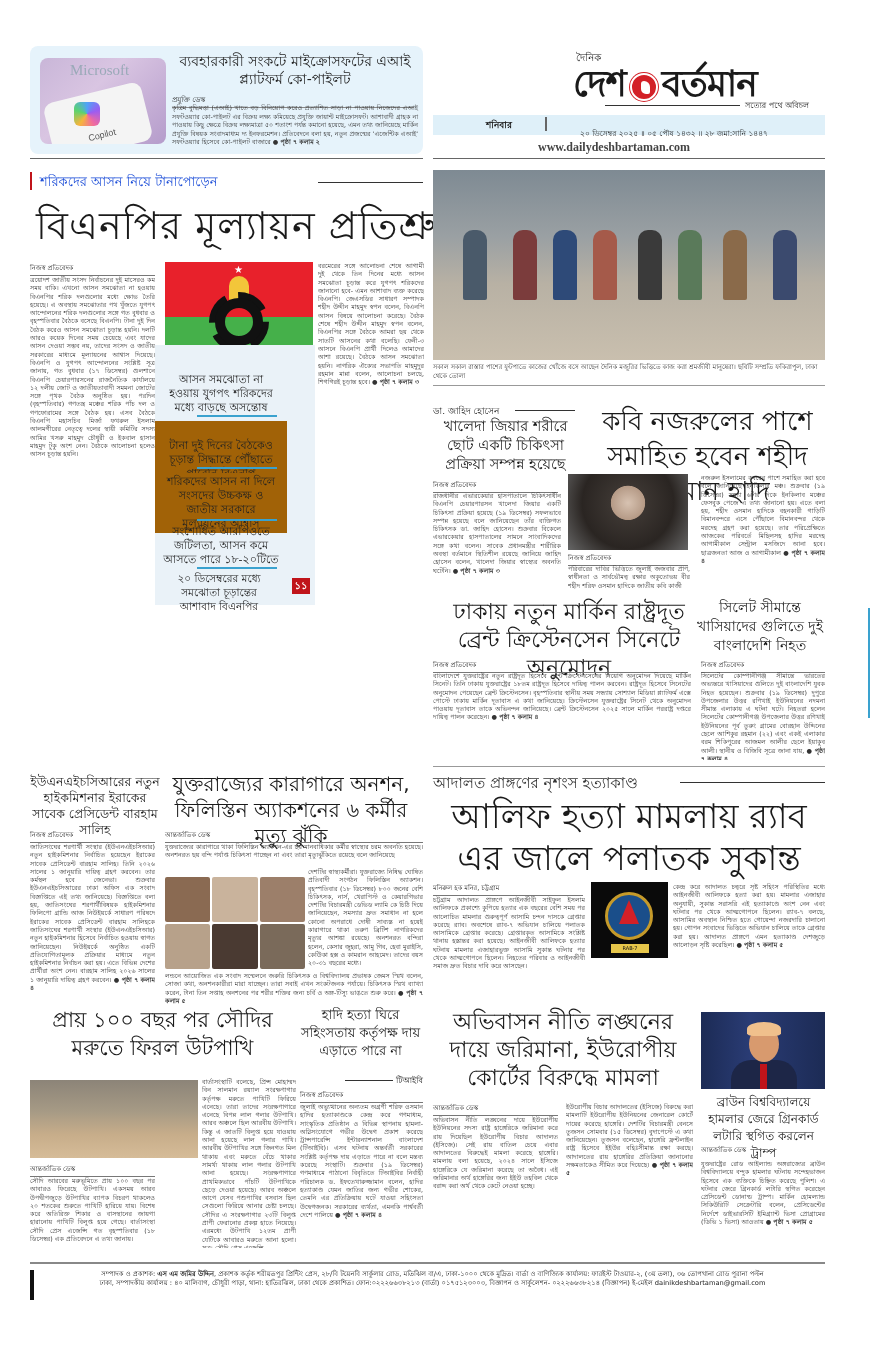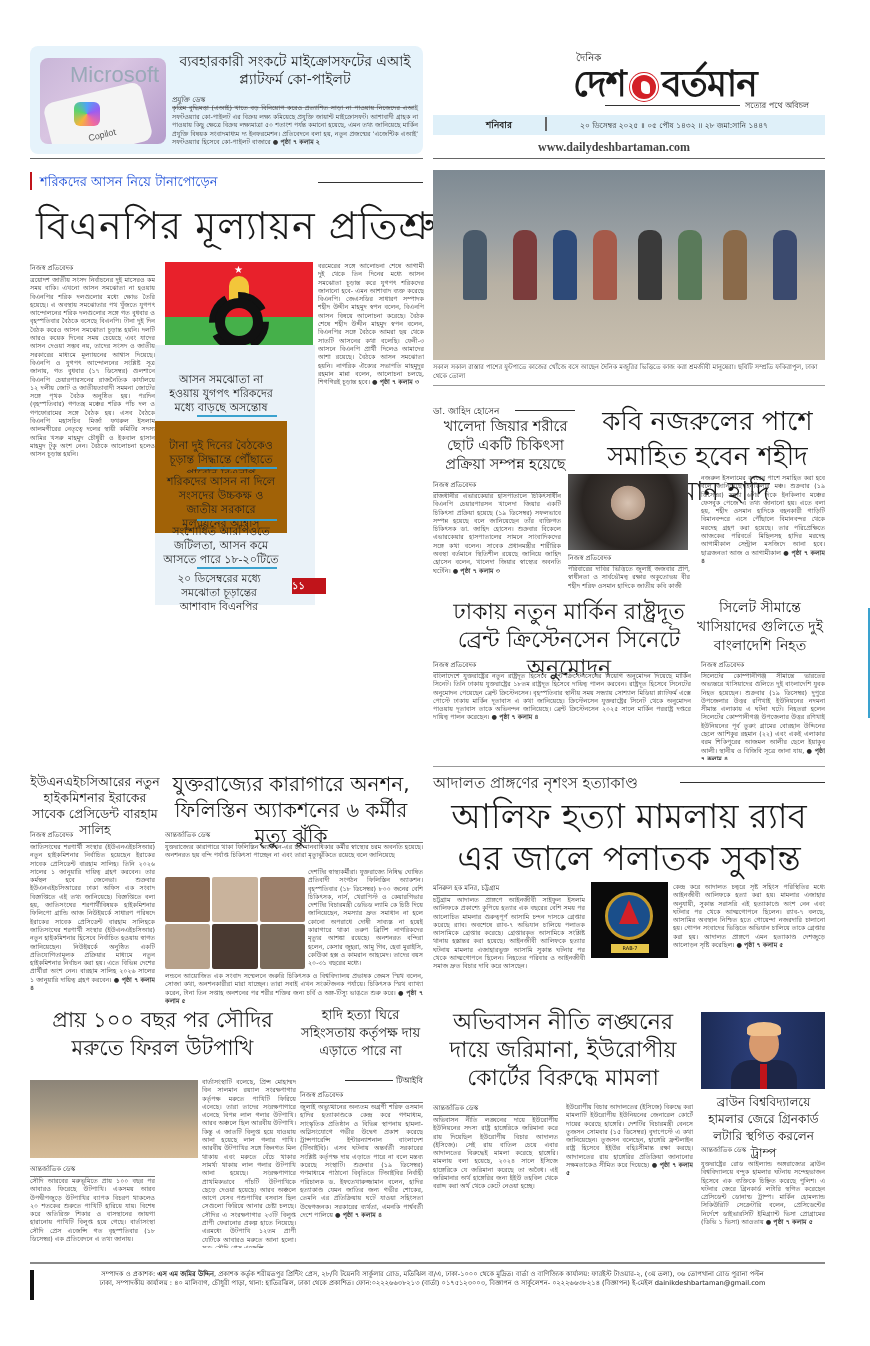--- a/index.html
+++ b/index.html
@@ -1,53 +1,53 @@
 <!DOCTYPE html>
 <html><head>
 <meta charset="utf-8">
 <style>
 *{box-sizing:border-box;margin:0;padding:0}
 body{width:870px;height:1346px;background:#fff;font-family:"DejaVu Sans",sans-serif;color:#1a1a1a;position:relative;overflow:hidden}
 .abs{position:absolute}
 .teaser{left:30px;top:46px;width:393px;height:108px;background:#e6f3fb;border-radius:8px}
 .teaser-img{left:40px;top:58px;width:126px;height:86px;border-radius:8px;background:linear-gradient(135deg,#c9b6d8 0%,#d9c5e2 40%,#b59ccb 100%);overflow:hidden}
-.teaser-img .ms{position:absolute;left:30px;top:4px;font-size:22px;color:#9aa9b8;font-family:Liberation Sans, sans-serif}
+.teaser-img .ms{position:absolute;left:30px;top:4px;font-size:15px;color:#9aa9b8;font-family:Liberation Serif, serif}
 .teaser-img .phone{position:absolute;left:8px;top:34px;width:100px;height:60px;background:#f4f4f4;border-radius:10px;transform:rotate(-14deg)}
 .teaser-img .logo{position:absolute;left:34px;top:44px;width:26px;height:24px;border-radius:6px;background:conic-gradient(#4fa3f7,#9c5cf1,#f06aa0,#f6b43d,#5bd36f,#4fa3f7)}
 .teaser-img .cap{position:absolute;left:48px;top:72px;font-size:9px;color:#555;transform:rotate(-14deg);font-family:"Liberation Sans",sans-serif}
 .teaser-title{left:170px;top:52px;width:250px;text-align:center;font-size:14px;line-height:18px;color:#222}
 .teaser-desk{left:172px;top:94px;width:242px;font-size:7px;border-bottom:1px solid #888;padding-bottom:1px}
 .teaser-body{left:172px;top:104px;width:246px;font-size:6.3px;line-height:8.5px;text-align:justify;color:#333}
 .masthead-small{left:576px;top:50px;font-size:10px}
 .masthead{left:573px;top:56px;font-size:36px;font-weight:bold;letter-spacing:-1px;font-family:"DejaVu Serif",serif}
 .masthead .mapdot{display:inline-block;width:28px;height:28px;border-radius:50%;background:#d32027;border:2px solid #fff;box-shadow:0 0 0 1px #d32027;vertical-align:middle;margin:0 4px;position:relative}
 .masthead .mapdot:after{content:"";position:absolute;left:9px;top:6px;width:9px;height:13px;background:#fff;border-radius:3px 6px 2px 5px}
 .slogan-line{left:605px;top:105px;width:135px;border-top:1px solid #333}
 .slogan{left:745px;top:99px;font-size:8px}
 .dateband{left:433px;top:115px;width:392px;height:20px;background:#dff0f9}
 .date-day{left:486px;top:118px;font-size:9px;font-weight:bold}
 .date-sep{left:545px;top:117px;width:2px;height:14px;background:#666}
-.date-text{left:580px;top:120px;font-size:7.5px}
+.date-text{left:580px;top:128px;font-size:7.5px}
 .url{left:538px;top:140px;font-size:12px;font-weight:bold;color:#444;font-family:"Liberation Serif",serif}
 .hr{height:1px;background:#999}
 .kicker-bar{left:30px;top:172px;width:2px;height:18px;background:#c0141a}
 .kicker1{left:40px;top:172px;font-size:13px;color:#1d4ed8}
 .kicker1-line{left:318px;top:182px;width:105px;border-top:1px solid #333}
 .headline1{left:36px;top:196px;font-size:38px;letter-spacing:1px}
 .byline{font-size:6.5px;border-bottom:1px solid #777;padding-bottom:1px}
 .body{font-size:6.3px;line-height:8.3px;text-align:justify;color:#333}
 .bnp-flag{left:165px;top:262px;width:148px;height:106px;background:linear-gradient(#e8212b 0,#e8212b 52%,#45b04a 52%,#45b04a 100%)}
 .bnp-gear{position:absolute;left:44px;top:30px;width:60px;height:60px;border-radius:50%;border:13px dashed #111;background:transparent}
 .bnp-gear2{position:absolute;left:50px;top:36px;width:48px;height:48px;border-radius:50%;border:10px solid #111}
 .bnp-star{position:absolute;left:69px;top:2px;color:#fff;font-size:10px}
 .bnp-grain{position:absolute;left:64px;top:14px;width:20px;height:26px;background:#f3c63a;border-radius:10px 10px 4px 4px}
 .quotes{left:155px;top:345px;width:160px;height:260px;background:#eaf2f8}
 .quote{position:absolute;left:0;width:132px;text-align:center;font-size:11px;line-height:14px;color:#222}
 .qline{position:absolute;left:42px;width:80px;height:2px;background:#3aa2cf}
-.pagebadge{left:292px;top:578px;width:34px;height:16px;background:#c0141a;color:#fff;font-size:10px;font-weight:bold;text-align:left;line-height:16px}
+.pagebadge{left:292px;top:578px;width:18px;height:16px;background:#c0141a;color:#fff;font-size:10px;font-weight:bold;text-align:center;line-height:16px}
 .photo-top{left:433px;top:170px;width:392px;height:190px;background:linear-gradient(180deg,#7e8a93 0%,#9aa0a3 35%,#b8b1a4 60%,#c9bfae 100%);overflow:hidden}
 .person{position:absolute;bottom:60px;width:24px;height:70px;border-radius:10px 10px 2px 2px}
 .photo-caption{left:433px;top:363px;width:392px;font-size:6.5px;line-height:9px;color:#333}
 .byline-doc{left:433px;top:404px;font-size:9px}
 .byline-doc-line{left:515px;top:410px;width:60px;border-top:1px solid #333}
 .headline-khaleda{left:433px;top:417px;width:145px;text-align:center;font-size:14.5px;line-height:19px}
 .headline-hadi{left:590px;top:404px;width:235px;text-align:center;font-size:26px;line-height:35px}
 .portrait{left:568px;top:474px;width:120px;height:76px;background:radial-gradient(circle at 50% 38%,#d7c2b1 0,#b59a86 22%,#3b3531 23%,#2a2522 60%,#666 100%)}
 .headline-brent{left:433px;top:598px;width:272px;text-align:center;font-size:22px;line-height:28px}
 .headline-sylhet{left:695px;top:598px;width:130px;text-align:center;font-size:14px;line-height:19px}

